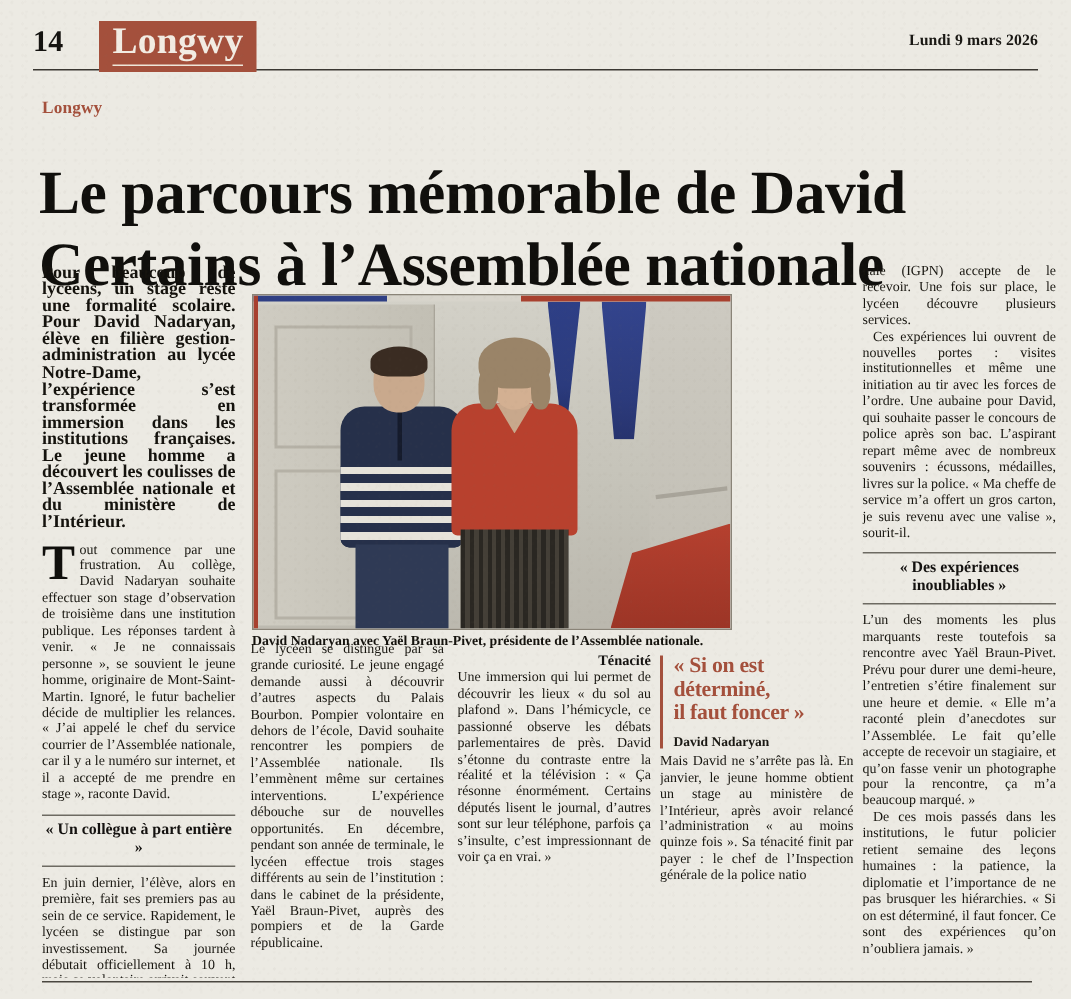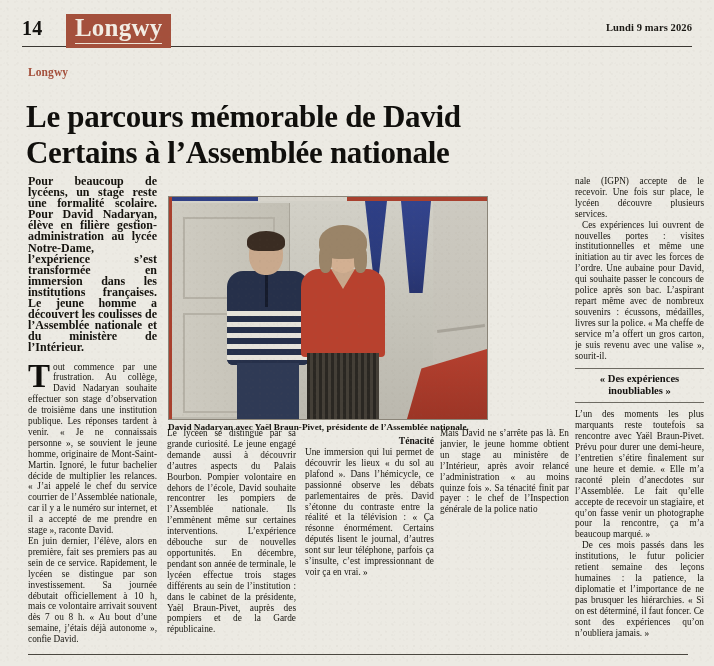--- a/index.html
+++ b/index.html
@@ -52,21 +52,21 @@
     font-size:10.5px;font-weight:700;letter-spacing:.1px;color:#1a1814;
   }
 
   
   .kicker{
     position:absolute;left:28px;top:66px;
     color:#a4503c;font-size:11.5px;font-weight:700;letter-spacing:.1px;
   }
   .headline{
     position:absolute;left:26px;top:78px;width:662px;
-    font-size:31px;line-height:1.16;font-weight:700;
+    font-size:41px;line-height:1.16;font-weight:700;
     letter-spacing:-.3px;color:#100f0c;
   }
   .headline .l2{display:block;}
 
   
   .cols{position:absolute;left:28px;top:176px;width:660px;height:476px;}
   .col{position:absolute;top:0;width:129px;height:476px;overflow:hidden;}
   .c1{left:0;}
   .c2{left:139px;}
   .c3{left:277px;}
@@ -196,40 +196,49 @@
 
   <div class="cols">
 
     <div class="col c1">
 
       <p class="chapeau">Pour beaucoup de lycéens, un stage reste une formalité scolaire. Pour David Nadaryan, élève en filière gestion-administration au lycée Notre-Dame, l’expérience s’est transformée en immersion dans les institutions françaises. Le jeune homme a découvert les coulisses de l’Assemblée nationale et du ministère de l’Intérieur.</p>
       <div class="dropwrap">
         <span class="dc">T</span>
         <p class="body noind">out commence par une frustration. Au collège, David Nadaryan souhaite effectuer son stage d’observation de troisième dans une institution publique. Les réponses tardent à venir. « Je ne connaissais personne », se souvient le jeune homme, originaire de Mont-Saint-Martin. Ignoré, le futur bachelier décide de multiplier les relances. « J’ai appelé le chef du service courrier de l’Assemblée nationale, car il y a le numéro sur internet, et il a accepté de me prendre en stage », raconte David.</p>
       </div>
+      <div class="crosshead">« Un collègue à part entière »</div>
       <p class="body noind">En juin dernier, l’élève, alors en première, fait ses premiers pas au sein de ce service. Rapidement, le lycéen se distingue par son investissement. Sa journée débutait officiellement à 10 h, mais ce volontaire arrivait souvent dès 7 ou 8 h. « Au bout d’une semaine, j’étais déjà autonome », confie David.</p>
     </div>
 
     <div class="col c2">
 
       <div style="height:252px"></div>
       <p class="body">Le lycéen se distingue par sa grande curiosité. Le jeune engagé demande aussi à découvrir d’autres aspects du Palais Bourbon. Pompier volontaire en dehors de l’école, David souhaite rencontrer les pompiers de l’Assemblée nationale. Ils l’emmènent même sur certaines interventions. L’expérience débouche sur de nouvelles opportunités. En décembre, pendant son année de terminale, le lycéen effectue trois stages différents au sein de l’institution : dans le cabinet de la présidente, Yaël Braun-Pivet, auprès des pompiers et de la Garde républicaine.</p>
     </div>
 
     <div class="col c3">
 
       <div style="height:252px"></div>
       <p class="body noind" style="visibility:hidden;height:0;margin:0"></p>
       <div class="subhead">Ténacité</div>
       <p class="body noind">Une immersion qui lui permet de découvrir les lieux « du sol au plafond ». Dans l’hémicycle, ce passionné observe les débats parlementaires de près. David s’étonne du contraste entre la réalité et la télévision : « Ça résonne énormément. Certains députés lisent le journal, d’autres sont sur leur téléphone, parfois ça s’insulte, c’est impressionnant de voir ça en vrai. »</p>
     </div>
 
     <div class="col c4">
 
       <div style="height:252px"></div>
+      <div class="pullquote">
+        <div class="pq-text">
+          <div>« Si on est</div>
+          <div>déterminé,</div>
+          <div>il faut foncer »</div>
+        </div>
+        <div class="pq-attr">David Nadaryan</div>
+      </div>
       <p class="body noind">Mais David ne s’arrête pas là. En janvier, le jeune homme obtient un stage au ministère de l’Intérieur, après avoir relancé l’administration « au moins quinze fois ». Sa ténacité finit par payer : le chef de l’Inspection générale de la police natio</p>
     </div>
 
     <div class="col c5">
       <p class="body noind">nale (IGPN) accepte de le recevoir. Une fois sur place, le lycéen découvre plusieurs services.</p>
       <p class="body noind">Ces expériences lui ouvrent de nouvelles portes : visites institutionnelles et même une initiation au tir avec les forces de l’ordre. Une aubaine pour David, qui souhaite passer le concours de police après son bac. L’aspirant repart même avec de nombreux souvenirs : écussons, médailles, livres sur la police. « Ma cheffe de service m’a offert un gros carton, je suis revenu avec une valise », sourit-il.</p>
       <div class="crosshead">« Des expériences inoubliables »</div>
       <p class="body noind">L’un des moments les plus marquants reste toutefois sa rencontre avec Yaël Braun-Pivet. Prévu pour durer une demi-heure, l’entretien s’étire finalement sur une heure et demie. « Elle m’a raconté plein d’anecdotes sur l’Assemblée. Le fait qu’elle accepte de recevoir un stagiaire, et qu’on fasse venir un photographe pour la rencontre, ça m’a beaucoup marqué. »</p>
       <p class="body">De ces mois passés dans les institutions, le futur policier retient semaine des leçons humaines : la patience, la diplomatie et l’importance de ne pas brusquer les hiérarchies. « Si on est déterminé, il faut foncer. Ce sont des expériences qu’on n’oubliera jamais. »</p>
       <div class="signature">

